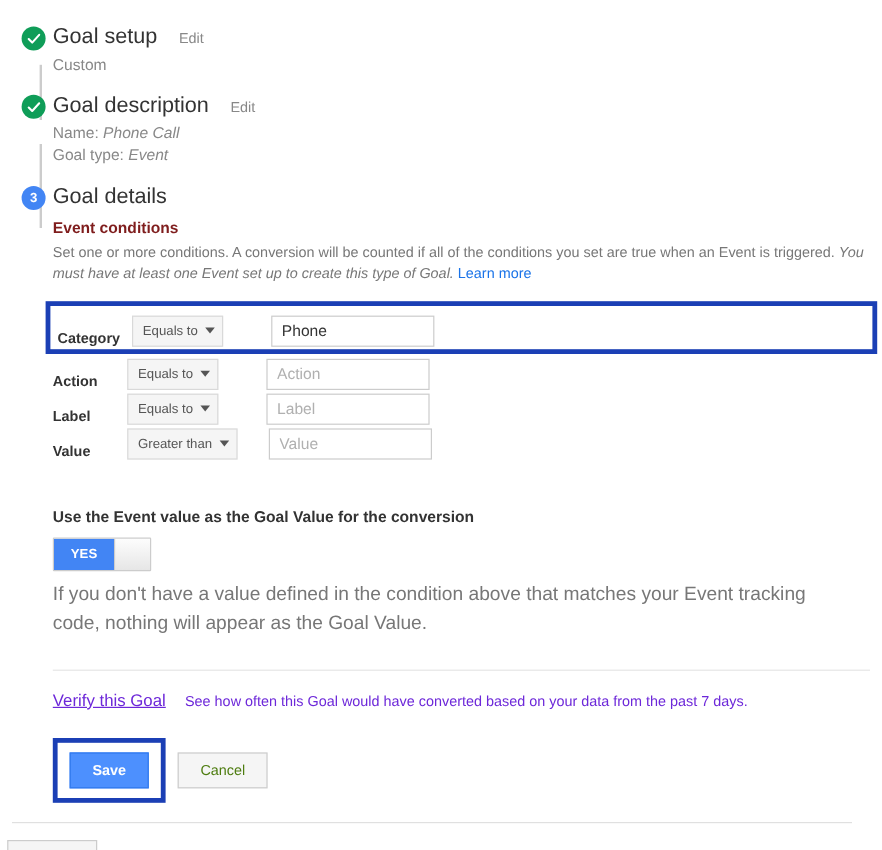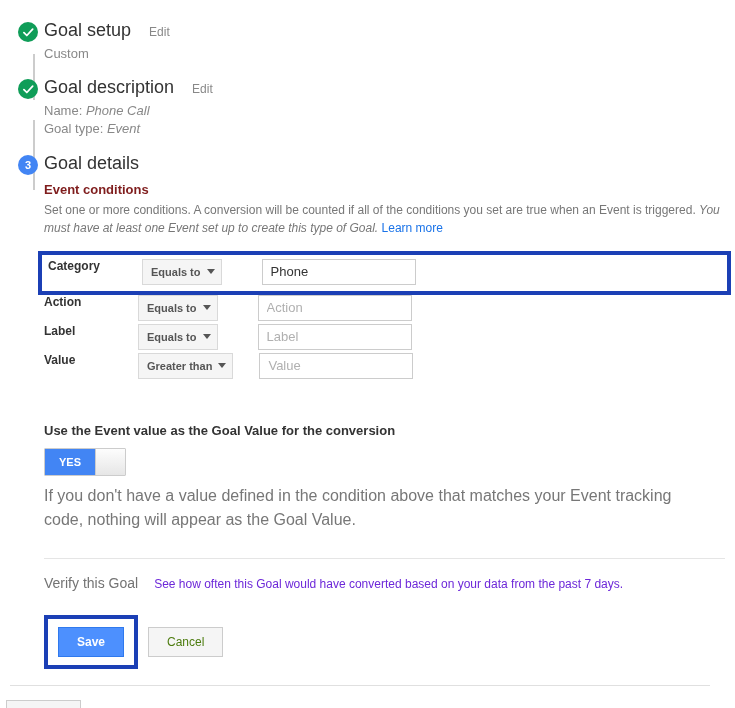--- a/index.html
+++ b/index.html
@@ -95,58 +95,57 @@
   .cond-wrap {
     margin-top: 18px;
   }
   .highlight-box {
     border: 4px solid #1b3fb5;
     padding: 4px 6px 2px 6px;
     margin: -4px -6px 0 -6px;
   }
   .cond-row {
     display: flex;
-    align-items: flex-start;
+    align-items: flex-end;
     height: 30px;
     margin-bottom: 0px;
   }
   .cond-row + .cond-row { margin-top: -1px; }
   .cond-label {
     width: 62px;
     font-size: 12px;
     font-weight: bold;
     color: #333;
   }
   .dd {
     display: inline-flex;
     align-items: center;
     justify-content: space-between;
     height: 26px;
     min-width: 70px;
     padding: 0 6px 0 8px;
     border: 1px solid #d9d9d9;
     background: #f5f5f5;
     font-size: 11px;
-    font-weight: bold;
+    font-weight: normal;
     color: #555;
     cursor: pointer;
     box-sizing: border-box;
-    margin-left: 32px;
   }
   .dd .tri {
     margin-left: 6px;
     width: 0; height: 0;
     border-left: 4px solid transparent;
     border-right: 4px solid transparent;
     border-top: 5px solid #555;
   }
   .cond-input {
     margin-left: 40px;
     height: 26px;
-    width: 154px;
+    width: 136px;
     border: 1px solid #ccc;
     padding: 0 8px;
     font-size: 13px;
     color: #333;
     box-sizing: border-box;
   }
   .cond-input::placeholder { color: #b0b0b0; }
   
   .section {
     margin-top: 40px;
@@ -192,23 +191,24 @@
     border: none;
     border-top: 1px solid #e5e5e5;
     margin: 26px 0 16px 0;
   }
   .verify-row {
     display: flex;
     align-items: baseline;
     gap: 16px;
   }
   .verify-link {
-    color: #737373;
+    color: #6d28d9;
     font-size: 14px;
     cursor: pointer;
+    text-decoration: underline;
   }
   .verify-desc {
     font-size: 12px;
     color: #6d28d9;
   }
   .btn-row {
     display: flex;
     gap: 10px;
     margin-top: 24px;
     align-items: center;

